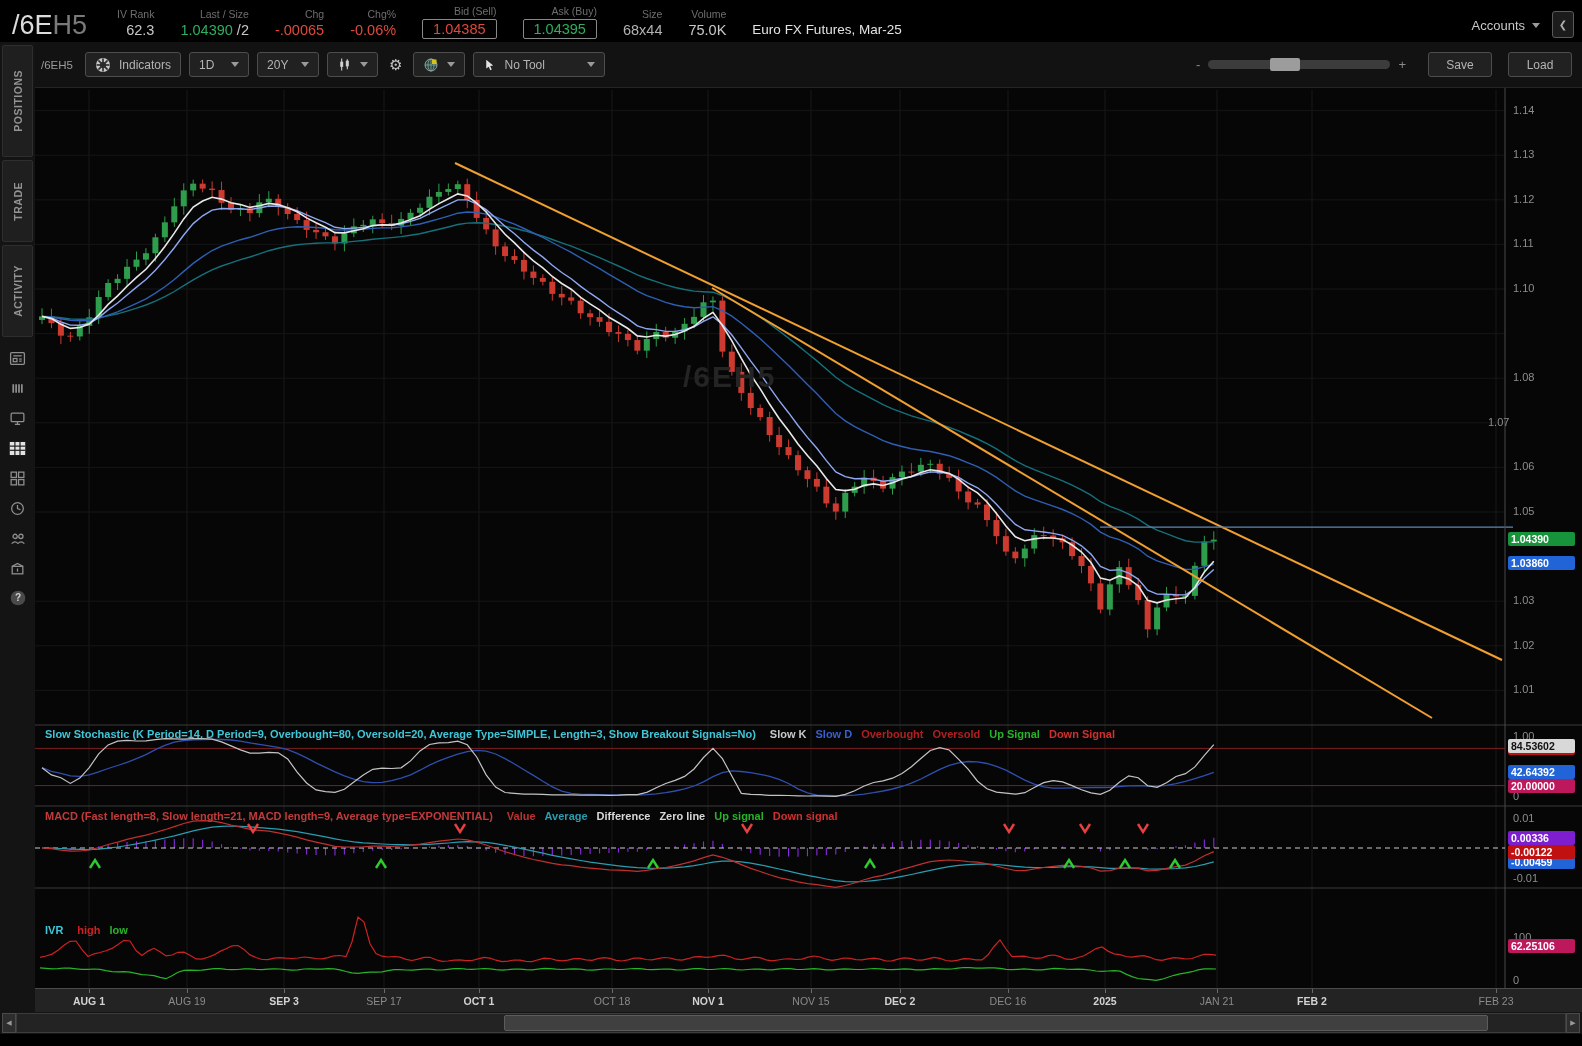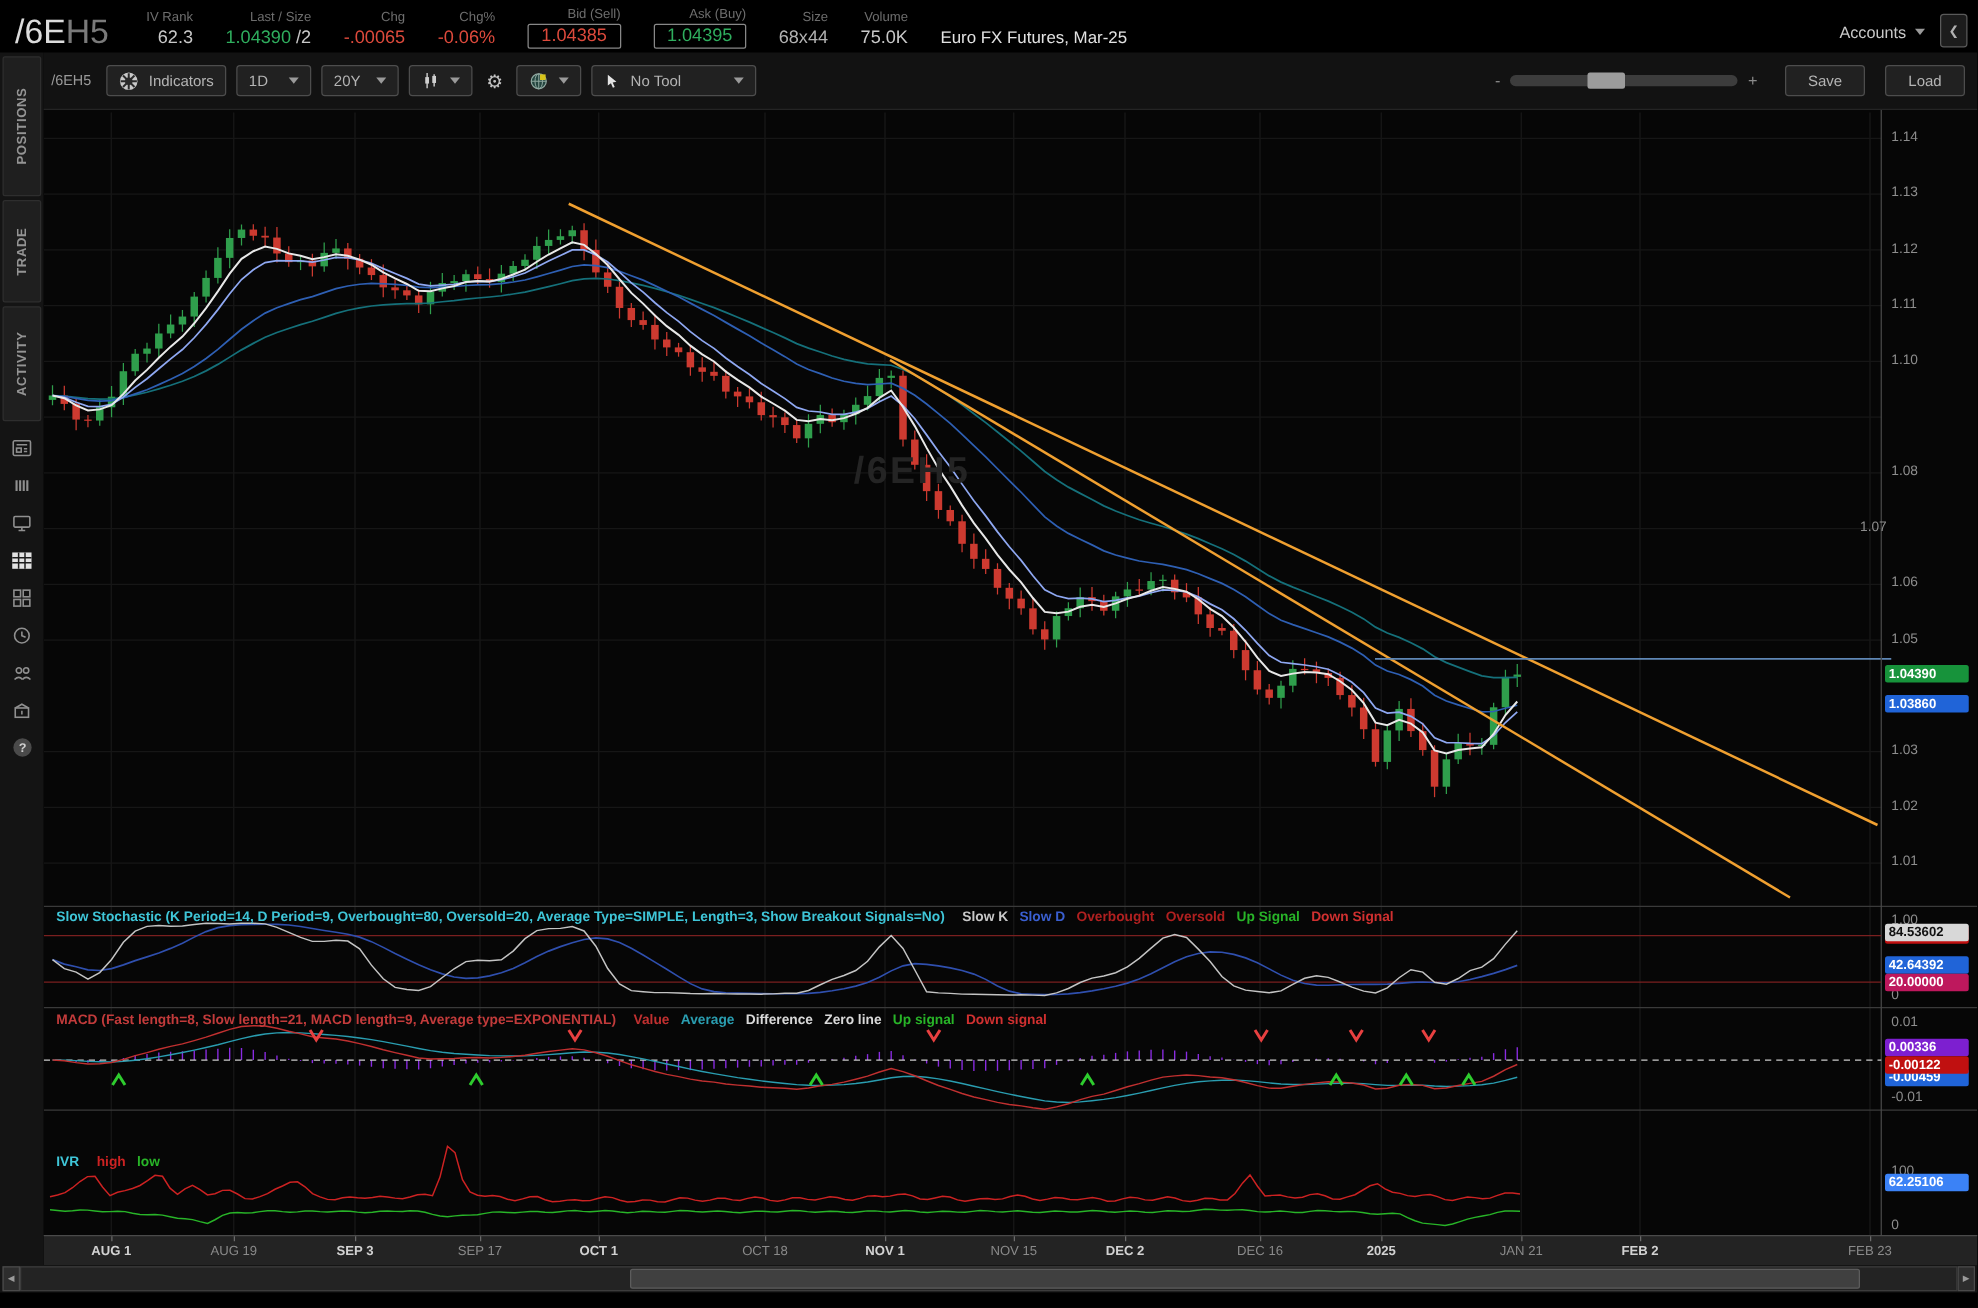--- a/index.html
+++ b/index.html
@@ -737,21 +737,21 @@
       <div class="badge" style="top: 650.61px; background: rgb(216, 216, 216); color: rgb(17, 17, 17);">84.53602</div>
       <div class="badge" style="top: 676.588px; background: rgb(32, 100, 216); color: rgb(255, 255, 255);">42.64392</div>
       <div class="badge" style="top: 690.6px; background: #be185d; color: rgb(255, 255, 255);">20.00000</div>
       <div class="axis-label" style="left: 1478px; top: 724px; text-align: right;">0.01</div>
       <div class="axis-label" style="left: 1478px; top: 784px;">-0.01</div>
       <div class="badge" style="top: 766.77px; background: rgb(32, 100, 216); color: rgb(255, 255, 255);">-0.00459</div>
       <div class="badge" style="top: 742.92px; background: rgb(125, 31, 208); color: rgb(255, 255, 255);">0.00336</div>
       <div class="badge" style="top: 756.66px; background: rgb(192, 16, 16); color: rgb(255, 255, 255);">-0.00122</div>
       <div class="axis-label" style="left: 1478px; top: 843px;">100</div>
       <div class="axis-label" style="left: 1478px; top: 886px;">0</div>
-      <div class="badge" style="top: 851px; background: #3b82f6; color: rgb(255, 255, 255); text-align: center;">62.25106</div>
+      <div class="badge" style="top: 851px; background: #be185d; color: rgb(255, 255, 255); text-align: center;">62.25106</div>
     </div>
   <div class="time-axis" id="time-axis">
       <div class="ta-tick" style="left: 54px;"></div>
       <div class="ta-label" style="left: 54px; color: rgb(210, 210, 210); font-weight: bold;">AUG 1</div>
       <div class="ta-tick" style="left: 152px;"></div>
       <div class="ta-label" style="left: 152px; color: rgb(138, 138, 138); font-weight: normal;">AUG 19</div>
       <div class="ta-tick" style="left: 249px;"></div>
       <div class="ta-label" style="left: 249px; color: rgb(210, 210, 210); font-weight: bold;">SEP 3</div>
       <div class="ta-tick" style="left: 349px;"></div>
       <div class="ta-label" style="left: 349px; color: rgb(138, 138, 138); font-weight: normal;">SEP 17</div>

